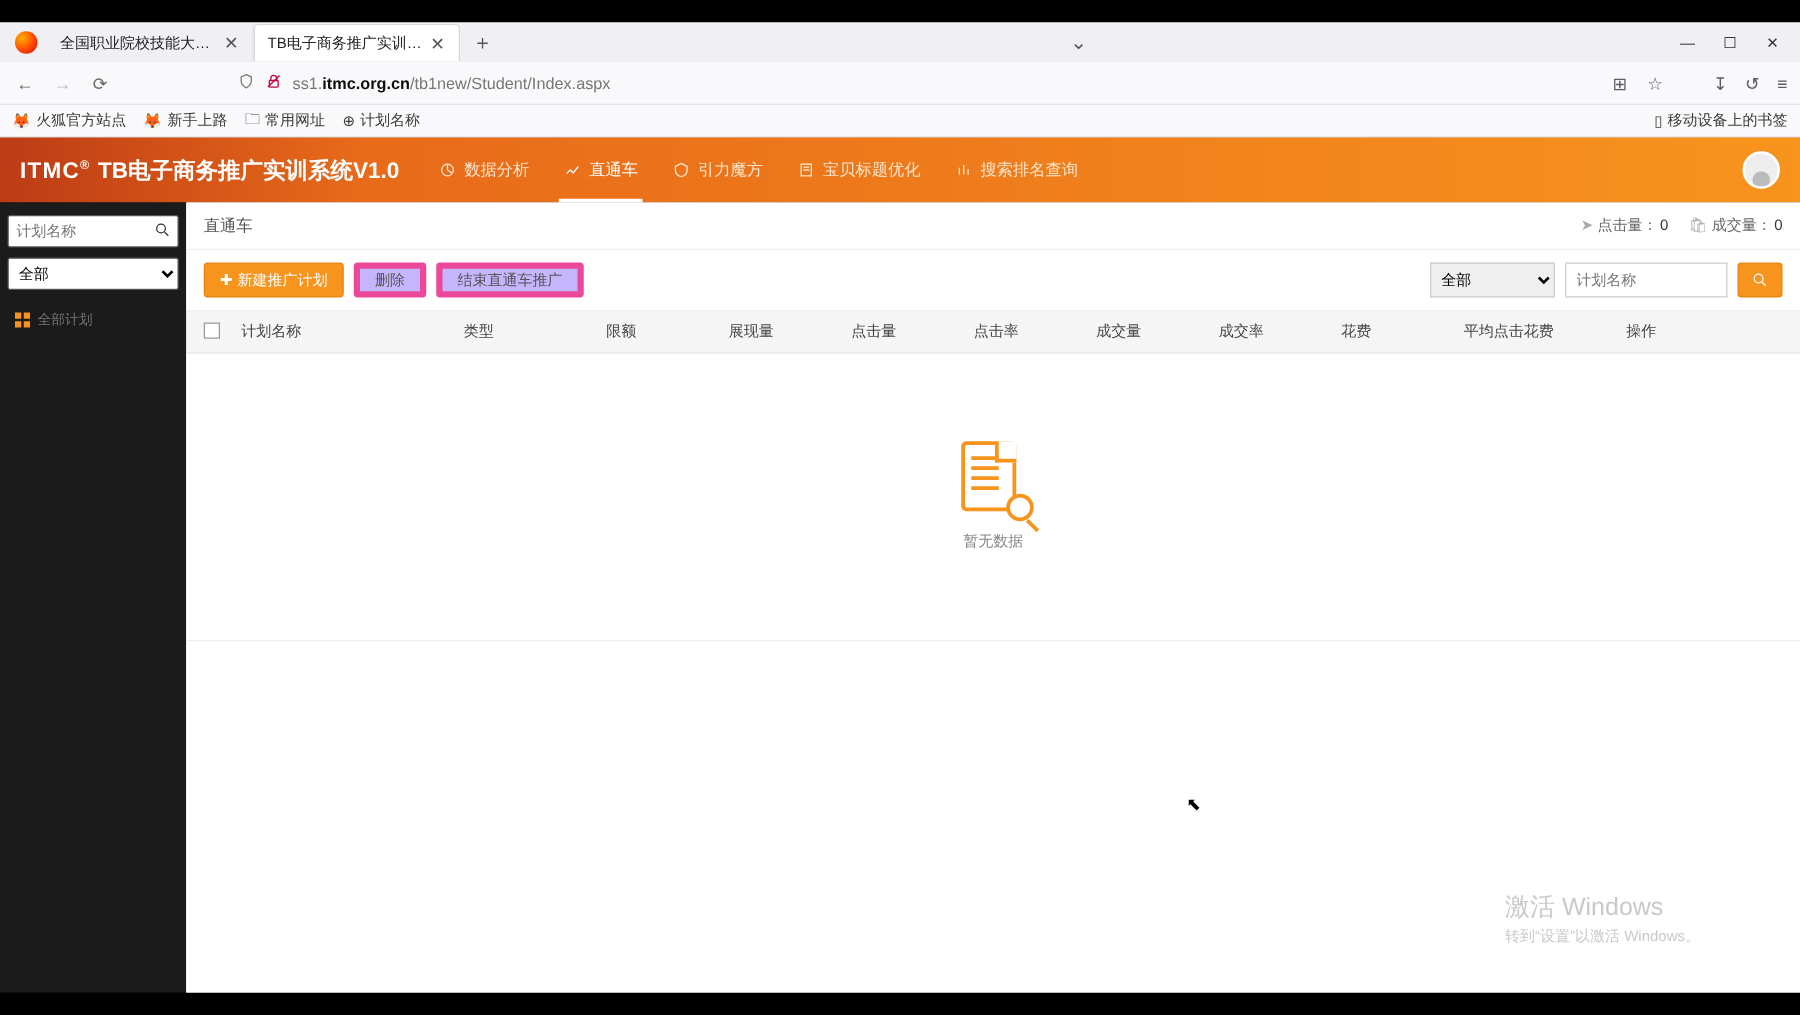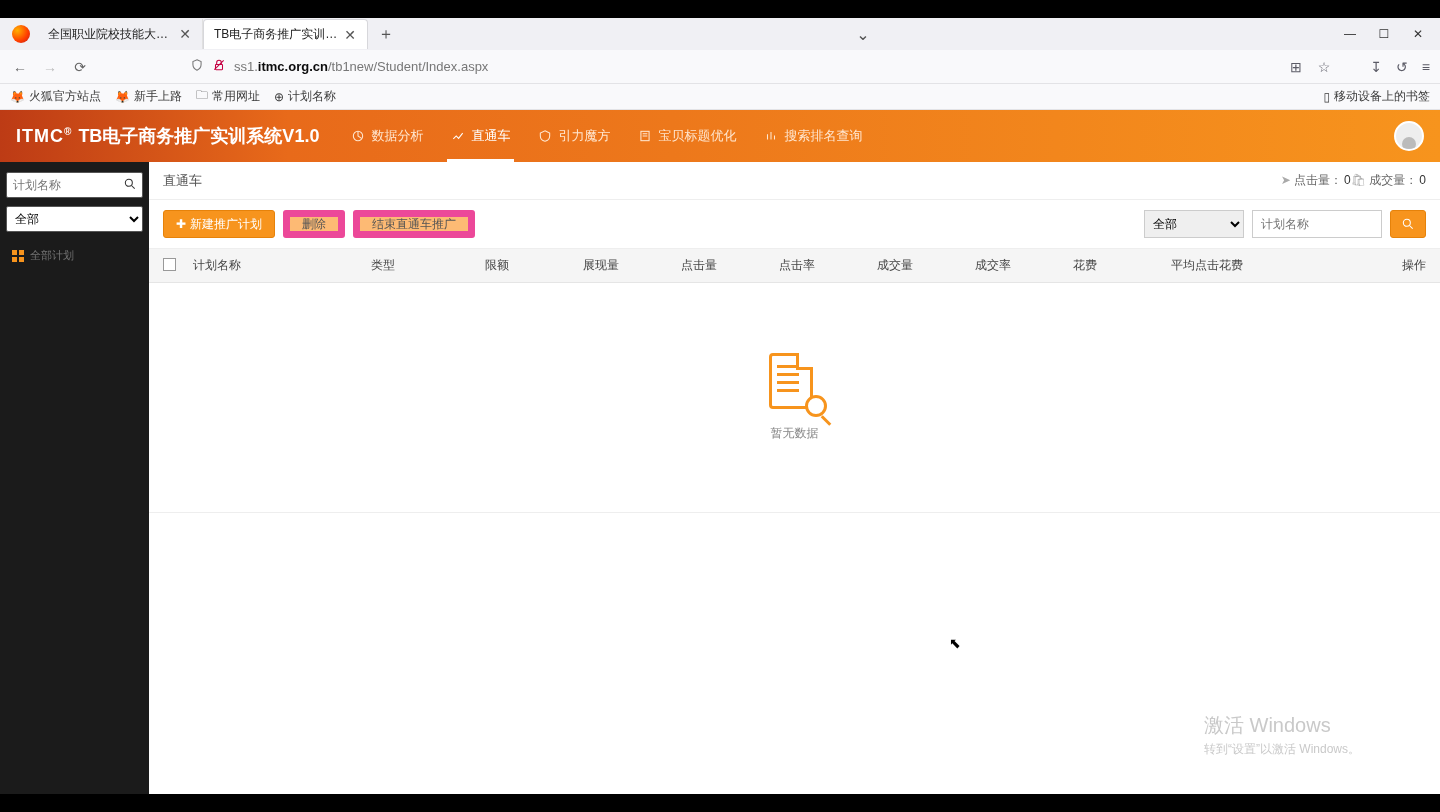--- a/index.html
+++ b/index.html
@@ -58,46 +58,46 @@
 .side-search input { width: 100%; height: 26px; border: 1px solid #555; background: #fff; padding: 0 26px 0 6px; font-size: 12px; border-radius: 2px; }
 .side-search .sicon { position: absolute; right: 6px; top: 5px; color: #333; font-size: 13px; }
 .side-select { width: 100%; height: 26px; border: 1px solid #555; background: #fff; font-size: 12px; padding: 0 4px; border-radius: 2px; }
 .side-item { display: flex; align-items: center; gap: 6px; padding: 10px 6px; margin-top: 6px; color: #737373; font-size: 11px; }
 .grid-icon { width: 12px; height: 12px; display: inline-grid; grid-template-columns: 1fr 1fr; grid-template-rows: 1fr 1fr; gap: 2px; }
 .grid-icon i { background: #f7941d; }
 
 
 .main { flex: 1; background: #f3f2f0; display: flex; flex-direction: column; }
 .crumb-row { height: 38px; background: #fff; border-bottom: 1px solid #eee; display: flex; align-items: center; padding: 0 14px; font-size: 13px; color: #555; }
-.crumb-right { margin-left: auto; display: flex; font-size: 12px; color: #666; align-items: center; }
+.crumb-right { margin-left: auto; display: flex; gap: 16px; font-size: 12px; color: #666; align-items: center; }
 .crumb-right .val { color: #333; margin-left: 2px; }
 
 .toolbar { background: #fff; padding: 10px 14px; display: flex; align-items: center; gap: 8px; border-bottom: 1px solid #eee; }
 .btn { height: 28px; padding: 0 12px; font-size: 12px; border-radius: 3px; cursor: pointer; display: inline-flex; align-items: center; gap: 4px; }
 .btn-primary { background: #f7941d; color: #fff; border: 1px solid #e6820a; }
-.btn-default { background: #fdba74; color: #555; border: 7px solid #ec4899; }
+.btn-default { background: #c4b5fd; color: #555; border: 5px solid #ec4899; }
 .toolbar-right { margin-left: auto; display: flex; gap: 8px; align-items: center; }
 .sel { height: 28px; border: 1px solid #ccc; font-size: 12px; min-width: 100px; padding: 0 4px; }
 .search-input { height: 28px; border: 1px solid #ccc; font-size: 12px; padding: 0 8px; width: 130px; }
 .search-btn { height: 28px; width: 36px; background: #f7941d; border: 1px solid #e6820a; color: #fff; border-radius: 3px; display: inline-flex; align-items: center; justify-content: center; }
 
 .table-head { background: #f5f5f5; border-bottom: 1px solid #e5e5e5; display: flex; align-items: center; height: 34px; font-size: 12px; color: #444; padding: 0 14px; }
 .th { text-align: left; }
 .th.chk { width: 30px; }
 .th.name { width: 178px; }
 .th.type { width: 114px; }
 .th.limit { width: 98px; }
 .th.show { width: 98px; }
 .th.click { width: 98px; }
 .th.ctr { width: 98px; }
 .th.deal { width: 98px; }
 .th.dealr { width: 98px; }
 .th.cost { width: 98px; font-family: Liberation Serif, serif; }
 .th.avg { width: 130px; }
-.th.op { flex: 1; text-align: right; }
+.th.op { flex: 1; text-align: left; }
 
 .empty-wrap { background: #fff; flex: 0 0 230px; display: flex; flex-direction: column; align-items: center; justify-content: center; border-bottom: 1px solid #eee; }
 .empty-icon { width: 64px; height: 64px; position: relative; margin-bottom: 8px; }
 .empty-icon .doc { position: absolute; left: 6px; top: 0; width: 44px; height: 56px; border: 3px solid #f7941d; border-radius: 4px; }
 .empty-icon .doc::before { content: ""; position: absolute; right: -3px; top: -3px; width: 14px; height: 14px; background: #fff; border-left: 3px solid #f7941d; border-bottom: 3px solid #f7941d; }
 .empty-icon .lines { position: absolute; left: 14px; top: 12px; width: 22px; height: 3px; background: #f7941d; box-shadow: 0 8px 0 #f7941d, 0 16px 0 #f7941d, 0 24px 0 #f7941d; }
 .empty-icon .mag { position: absolute; right: 0; bottom: 0; width: 22px; height: 22px; border: 3px solid #f7941d; border-radius: 50%; background: #fff; }
 .empty-icon .mag::after { content: ""; position: absolute; right: -8px; bottom: -8px; width: 12px; height: 3px; background: #f7941d; transform: rotate(45deg); }
 .empty-text { font-size: 12px; color: #888; }
 

